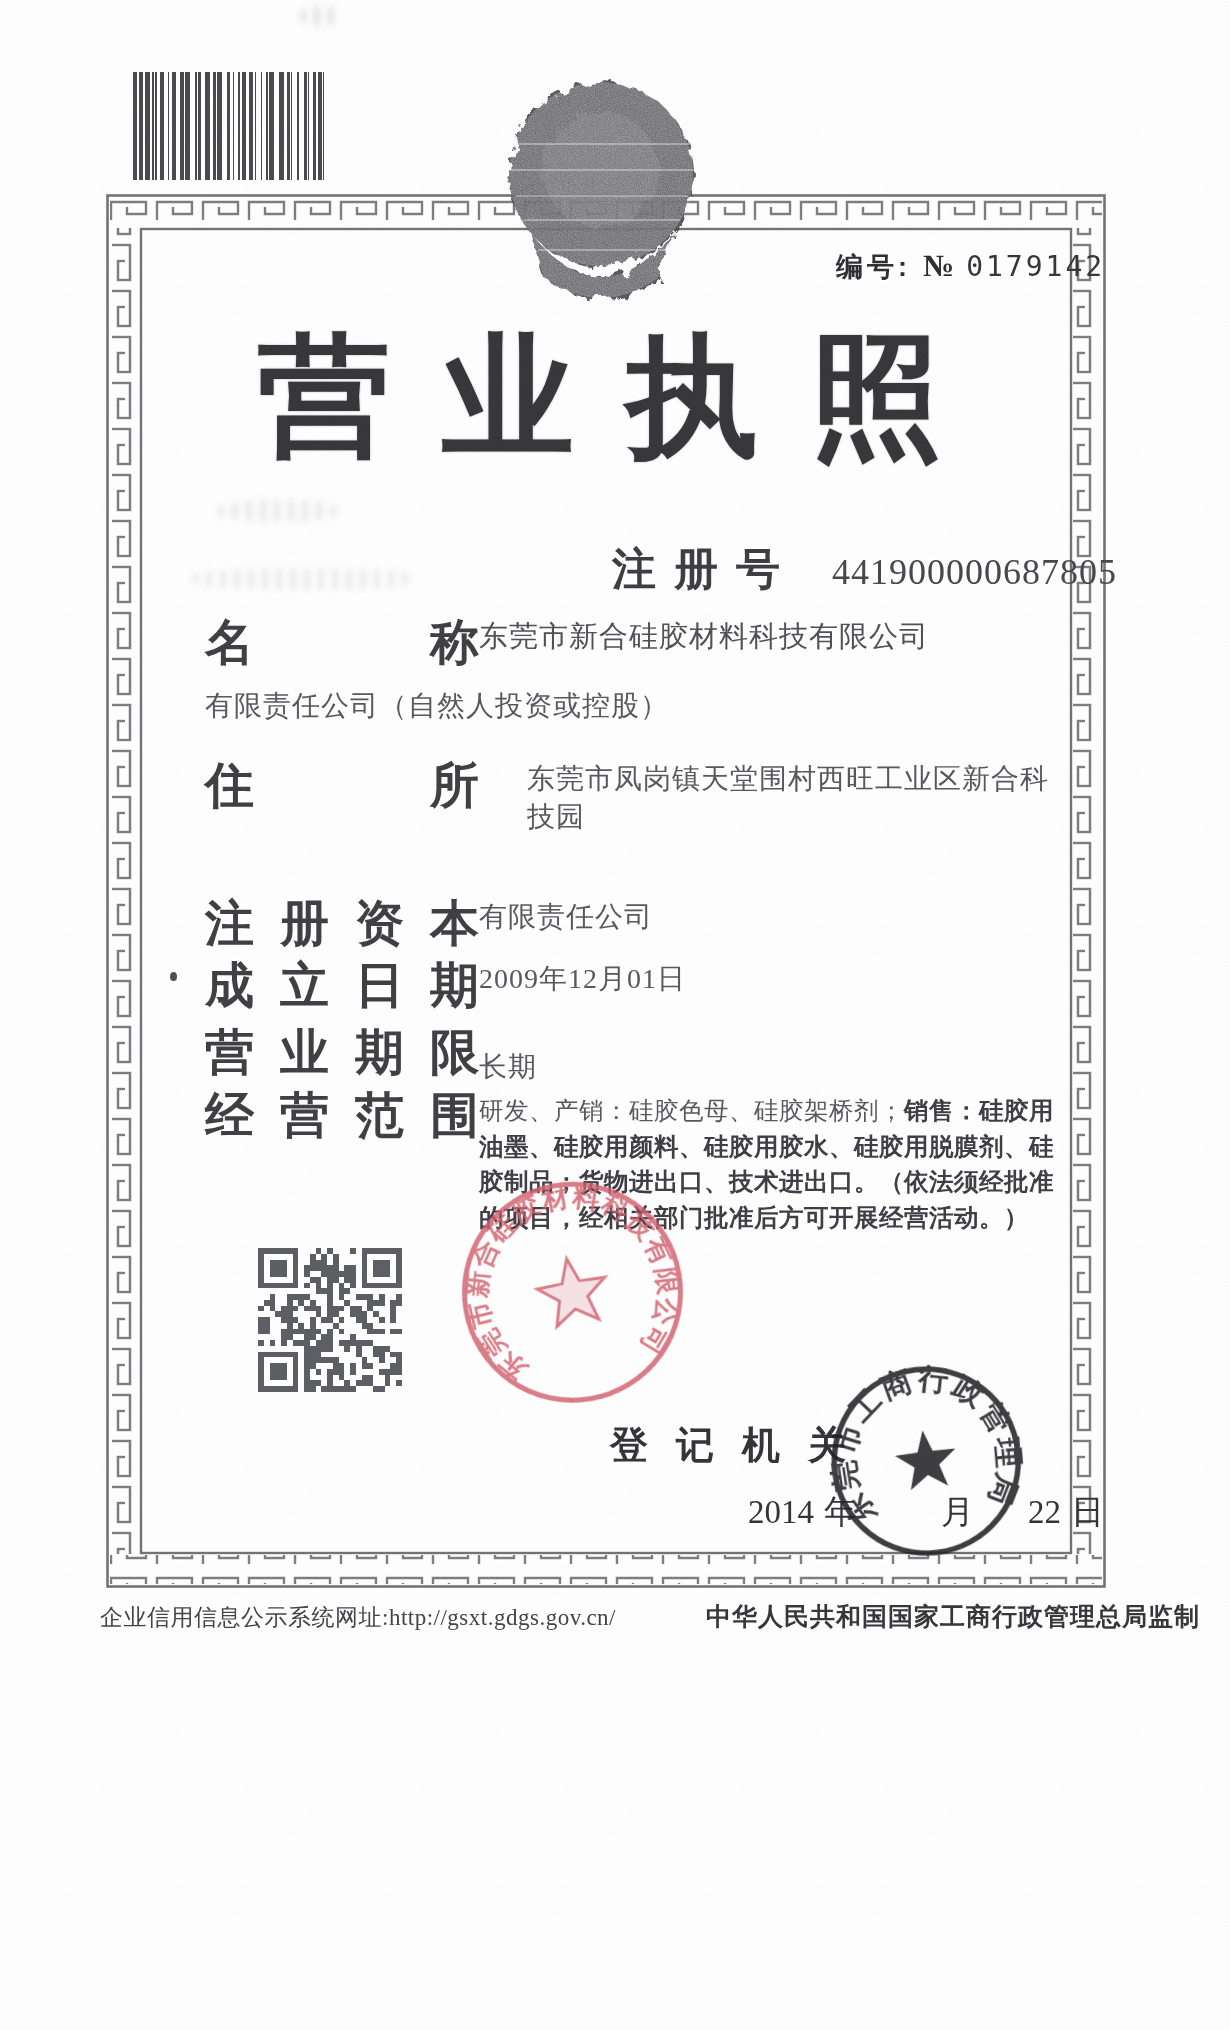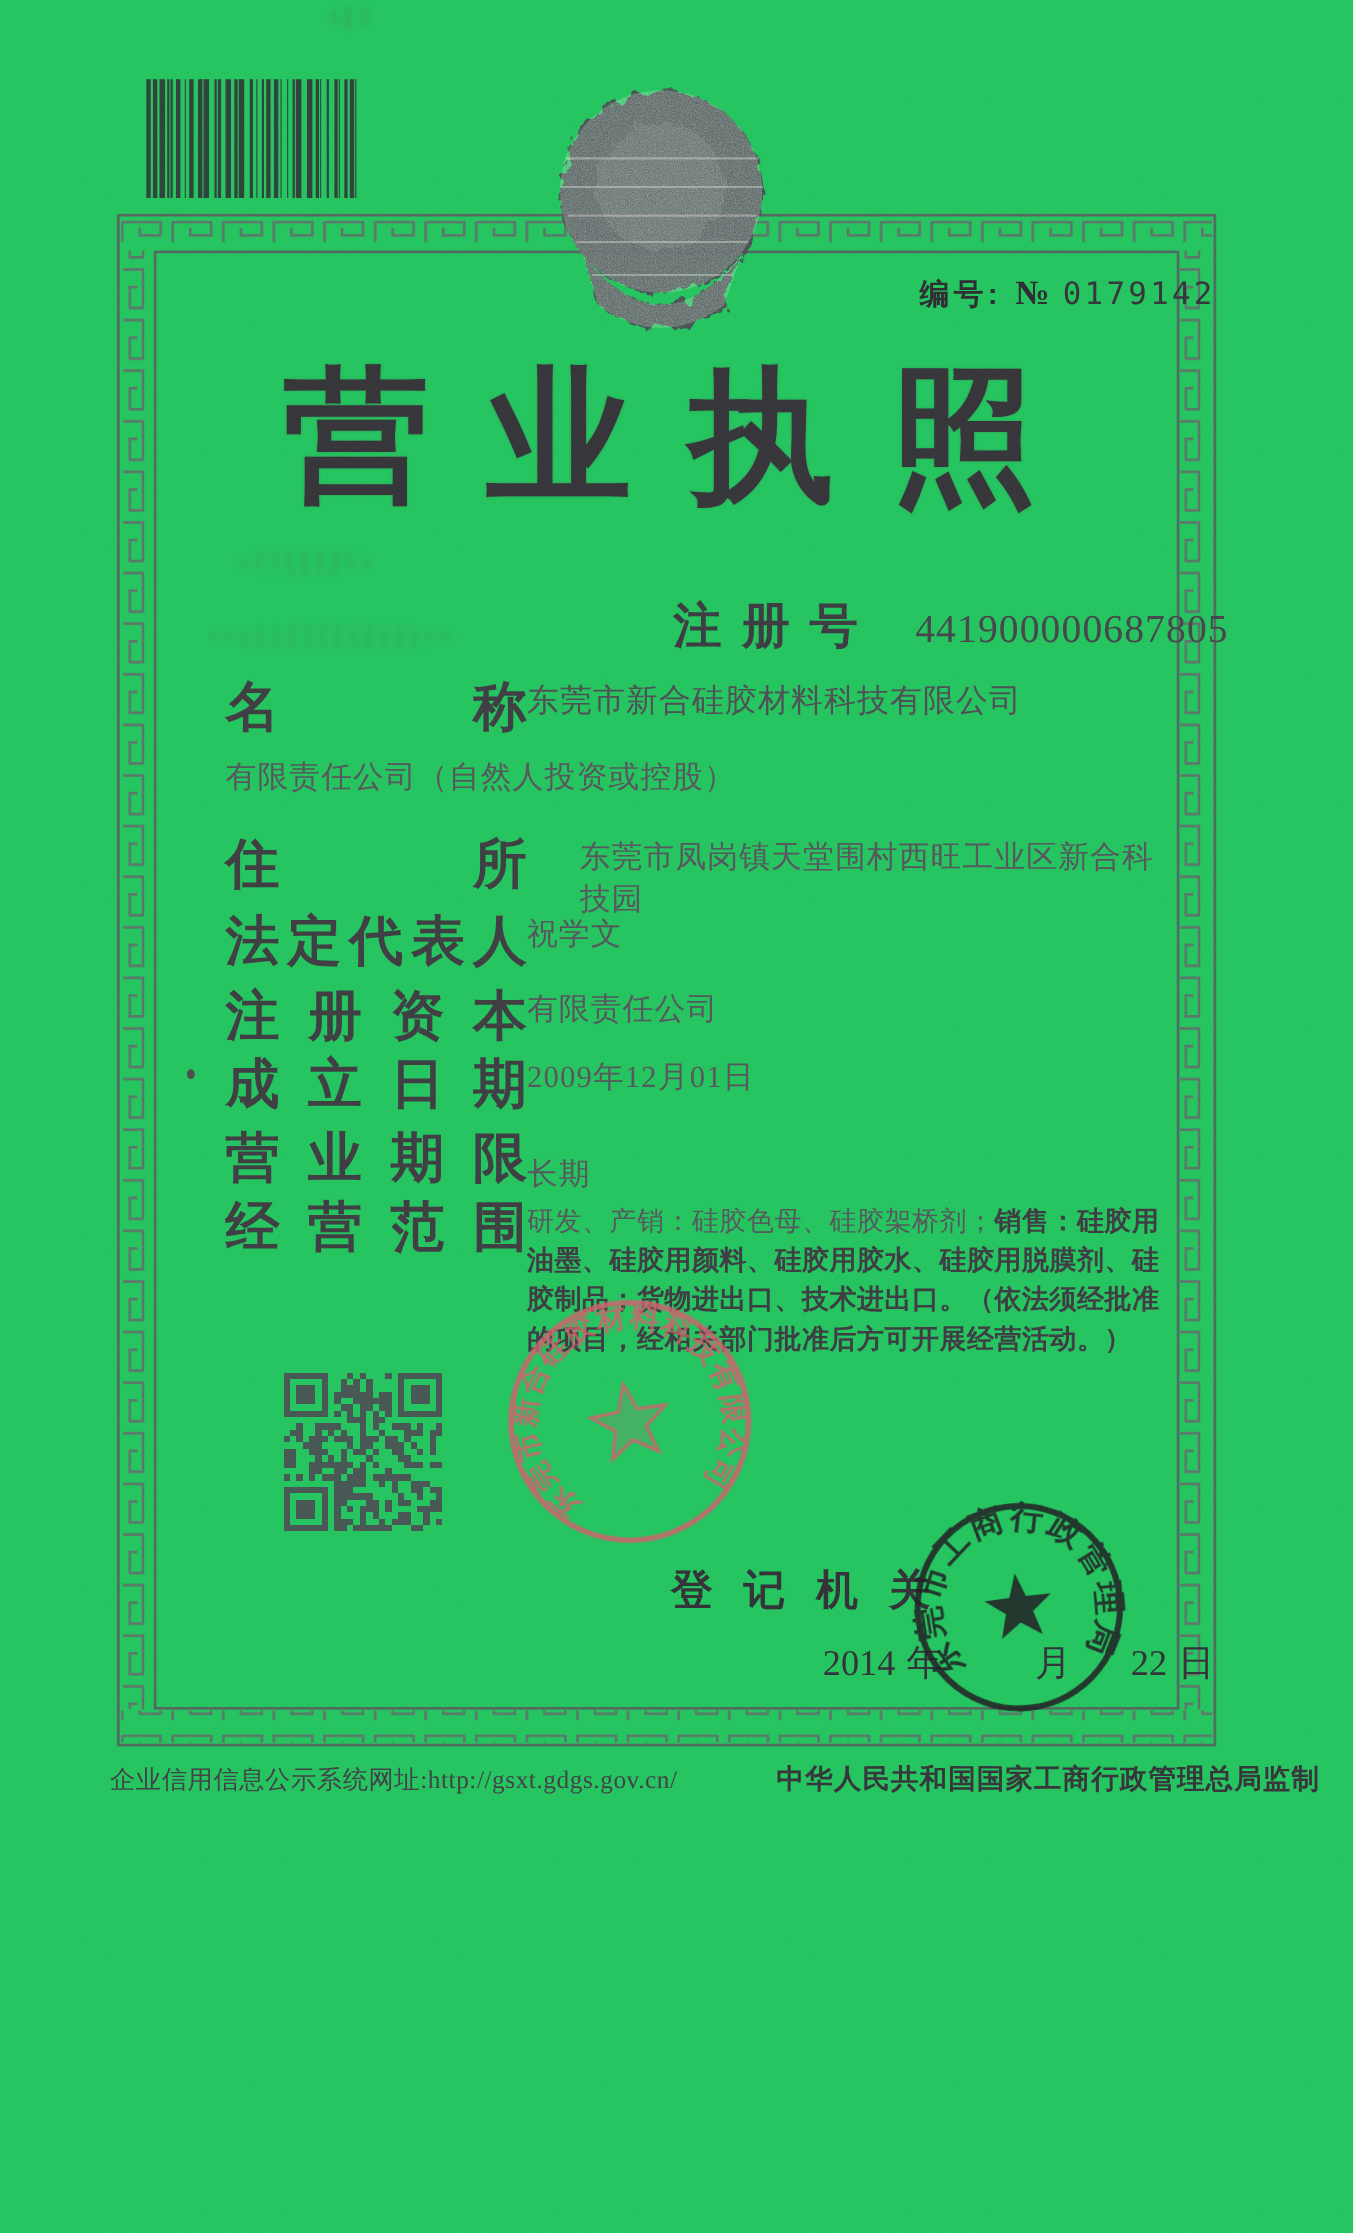--- a/index.html
+++ b/index.html
@@ -5,21 +5,21 @@
   :root{
     --ink:#2e2e33;
     --ink-light:#55555c;
     --seal-red:#d25f6d;
     --seal-black:#1f1f23;
     --frame-gray:#66666b;
   }
   html,body{margin:0;padding:0;background:#e9e7e4;}
   .page{
     position:relative;width:1230px;height:2030px;margin:0 auto;
-    background:#22c55e;overflow:hidden;
+    background:#ffffff;overflow:hidden;
     font-family:"Liberation Sans","DejaVu Sans",sans-serif;
     color:var(--ink);
   }
   
   .barcode{
     position:absolute;left:133px;top:72px;width:196px;height:108px;
     display:flex;align-items:stretch;filter:blur(.4px) contrast(.92);opacity:.88;
   }
   .barcode i{flex:0 0 auto;height:100%;display:block;}
   
@@ -244,24 +244,20 @@
   <div class="row r0">
     <div class="f-label">名称</div>
     <div class="f-value">东莞市新合硅胶材料科技有限公司</div>
   </div>
   <div class="row r1">
     <div class="f-value">有限责任公司（自然人投资或控股）</div>
   </div>
   <div class="row r2">
     <div class="f-label">住所</div>
     <div class="f-value">东莞市凤岗镇天堂围村西旺工业区新合科技园</div>
-  </div>
-  <div class="row r3">
-    <div class="f-label">法定代表人</div>
-    <div class="f-value">祝学文</div>
   </div>
   <div class="row r4">
     <div class="f-label">注册资本</div>
     <div class="f-value">有限责任公司</div>
   </div>
   <div class="row r5">
     <div class="f-label">成立日期</div>
     <div class="f-value">2009年12月01日</div>
   </div>
   <div class="row r6">

